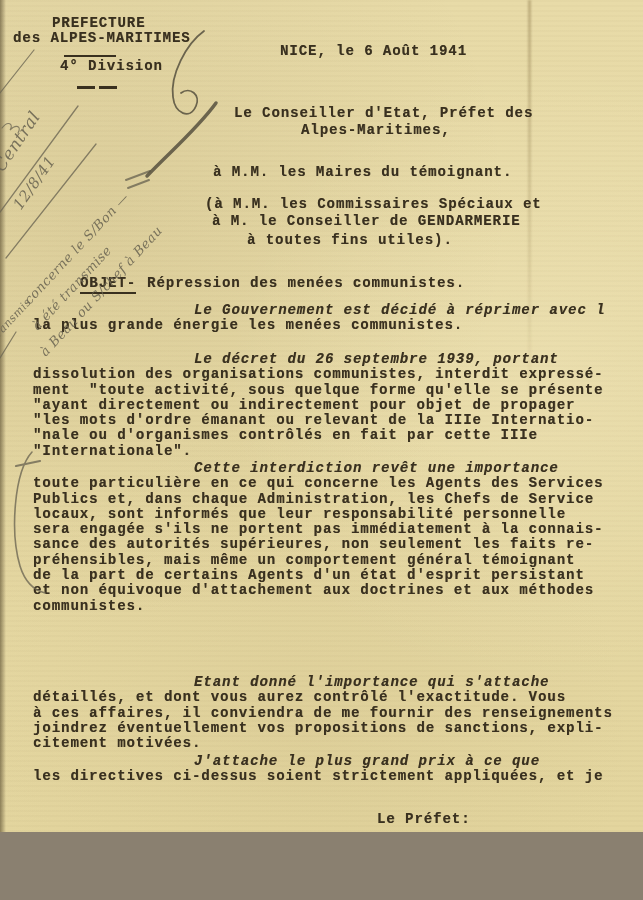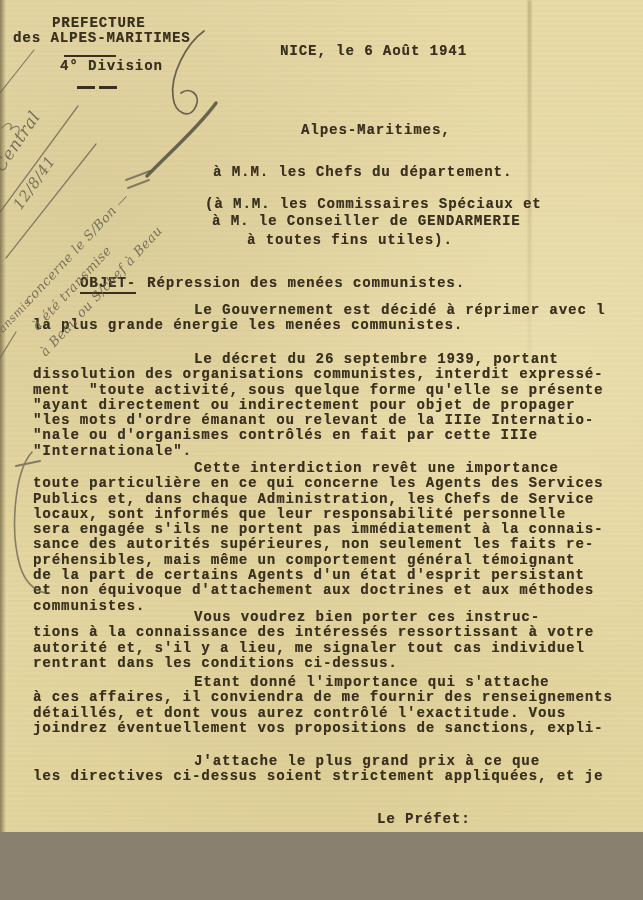--- a/index.html
+++ b/index.html
@@ -13,21 +13,21 @@
       linear-gradient(#e8dba8, #e3d59e);
     font-family:"Liberation Mono","DejaVu Sans Mono",monospace;
   }
   .typed{
     position:absolute;color:#39301f;font-size:14px;font-weight:700;
     letter-spacing:0.95px;line-height:15.3px;white-space:pre;
     text-shadow:0.3px 0.3px 0.5px rgba(57,48,31,0.55);
   }
   .para{position:absolute;left:33px;width:600px;}
   .para .ln{white-space:pre;}
-  .para .ln.ind{padding-left:161px;}
+  .para .ln.ind{padding-left:161px;font-style:italic;}
   .rule{position:absolute;background:#39301f;}
   .rule-broken{position:absolute;height:3px;
     background:linear-gradient(90deg,#39301f 0 44%,transparent 44% 56%,#39301f 56% 100%);}
   .subject-label{border-bottom:2px solid #39301f;padding-bottom:1px;margin-top:36px;}
   .subject-text{padding-left:11px;}
   .pencil{
     position:absolute;color:#6e6854;font-family:"DejaVu Serif",serif;
     font-style:italic;letter-spacing:0.5px;white-space:pre;opacity:0.9;
   }
   .edge-left{position:absolute;left:0;top:0;width:6px;height:900px;
@@ -46,34 +46,34 @@
   <div class="crease"></div>
 
   <div class="typed" style="left:52px;top:16px">PREFECTURE</div>
   <div class="typed" style="left:13px;top:31px">des ALPES-MARITIMES</div>
   <div class="rule" style="left:64px;top:55px;width:52px;height:2px"></div>
   <div class="typed" style="left:60px;top:59px">4° Division</div>
   <div class="rule-broken" style="left:77px;top:86px;width:40px"></div>
 
   <div class="typed" style="left:280px;top:44px">NICE, le 6 Août 1941</div>
 
+  <div class="typed" style="left:234px;top:106px">Le Conseiller d'Etat, Préfet des</div>
   <div class="typed" style="left:301px;top:123px">Alpes-Maritimes,</div>
 
-  <div class="typed" style="left:213px;top:165px">à M.M. les Chefs du département.</div>
+  <div class="typed" style="left:213px;top:165px">à M.M. les Maires du témoignant.</div>
   <div class="typed" style="left:205px;top:197px">(à M.M. les Commissaires Spéciaux et</div>
   <div class="typed" style="left:212px;top:214px">à M. le Conseiller de GENDARMERIE</div>
   <div class="typed" style="left:247px;top:233px">à toutes fins utiles).</div>
 
   <div class="typed" style="left:80px;top:276px"><span class="subject-label">OBJET-</span><span class="subject-text">Répression des menées communistes.</span></div>
 
   <div class="para typed" style="top:303px"><div class="ln ind">Le Gouvernement est décidé à réprimer avec l</div><div class="ln">la plus grande énergie les menées communistes.</div></div>
   <div class="para typed" style="top:352px"><div class="ln ind">Le décret du 26 septembre 1939, portant</div><div class="ln">dissolution des organisations communistes, interdit expressé-</div><div class="ln">ment  "toute activité, sous quelque forme qu'elle se présente</div><div class="ln">"ayant directement ou indirectement pour objet de propager</div><div class="ln">"les mots d'ordre émanant ou relevant de la IIIe Internatio-</div><div class="ln">"nale ou d'organismes contrôlés en fait par cette IIIe</div><div class="ln">"Internationale".</div></div>
   <div class="para typed" style="top:461px"><div class="ln ind">Cette interdiction revêt une importance</div><div class="ln">toute particulière en ce qui concerne les Agents des Services</div><div class="ln">Publics et, dans chaque Administration, les Chefs de Service</div><div class="ln">locaux, sont informés que leur responsabilité personnelle</div><div class="ln">sera engagée s'ils ne portent pas immédiatement à la connais-</div><div class="ln">sance des autorités supérieures, non seulement les faits re-</div><div class="ln">préhensibles, mais même un comportement général témoignant</div><div class="ln">de la part de certains Agents d'un état d'esprit persistant</div><div class="ln">et non équivoque d'attachement aux doctrines et aux méthodes</div><div class="ln">communistes.</div></div>
-  <div class="para typed" style="top:610px"><div class="ln ind">Vous voudrez bien porter ces instruc-</div><div class="ln">tions à la connaissance des intéressés ressortissant à votre</div><div class="ln">autorité et, s'il y a lieu, me signaler tout cas individuel</div><div class="ln">rentrant dans les conditions ci-dessus.</div></div>
-  <div class="para typed" style="top:675px"><div class="ln ind">Etant donné l'importance qui s'attache</div><div class="ln">à ces affaires, il conviendra de me fournir des renseignements</div><div class="ln">détaillés, et dont vous aurez contrôlé l'exactitude. Vous</div><div class="ln">joindrez éventuellement vos propositions de sanctions, expli-</div></div>
+  <div class="para typed" style="top:675px"><div class="ln ind">Etant donné l'importance qui s'attache</div><div class="ln">détaillés, et dont vous aurez contrôlé l'exactitude. Vous</div><div class="ln">à ces affaires, il conviendra de me fournir des renseignements</div><div class="ln">joindrez éventuellement vos propositions de sanctions, expli-</div><div class="ln">citement motivées.</div></div>
   <div class="para typed" style="top:754px"><div class="ln ind">J'attache le plus grand prix à ce que</div><div class="ln">les directives ci-dessus soient strictement appliquées, et je</div></div>
 
   <div class="typed" style="left:377px;top:812px">Le Préfet:</div>
   <div class="typed" style="left:378px;top:841px">M.  RIBIERE.</div>
 
   <div class="pencil" style="left:6px;top:155px;font-size:17px;transform:rotate(-56deg);transform-origin:left bottom">Central</div>
   <div class="pencil" style="left:24px;top:195px;font-size:15px;transform:rotate(-55deg);transform-origin:left bottom">12/8/41</div>
   <div class="pencil" style="left:32px;top:292px;font-size:13px;transform:rotate(-47deg);transform-origin:left bottom">concerne le S/Bon —</div>
   <div class="pencil" style="left:40px;top:318px;font-size:13px;transform:rotate(-47deg);transform-origin:left bottom">à été transmise</div>
   <div class="pencil" style="left:48px;top:344px;font-size:13px;transform:rotate(-47deg);transform-origin:left bottom">à Beau ou S/chef à Beau</div>

